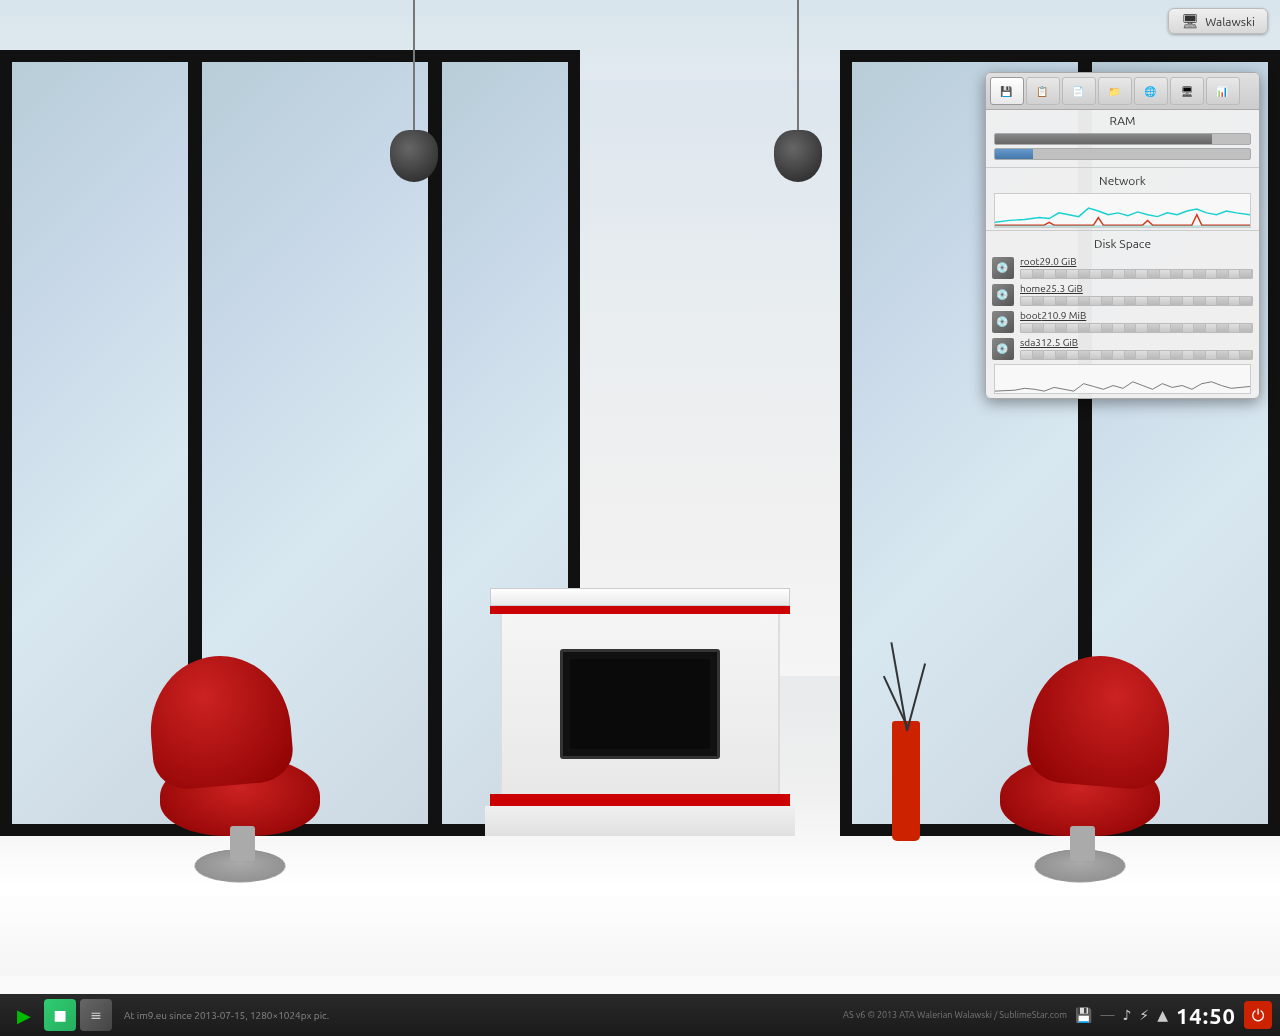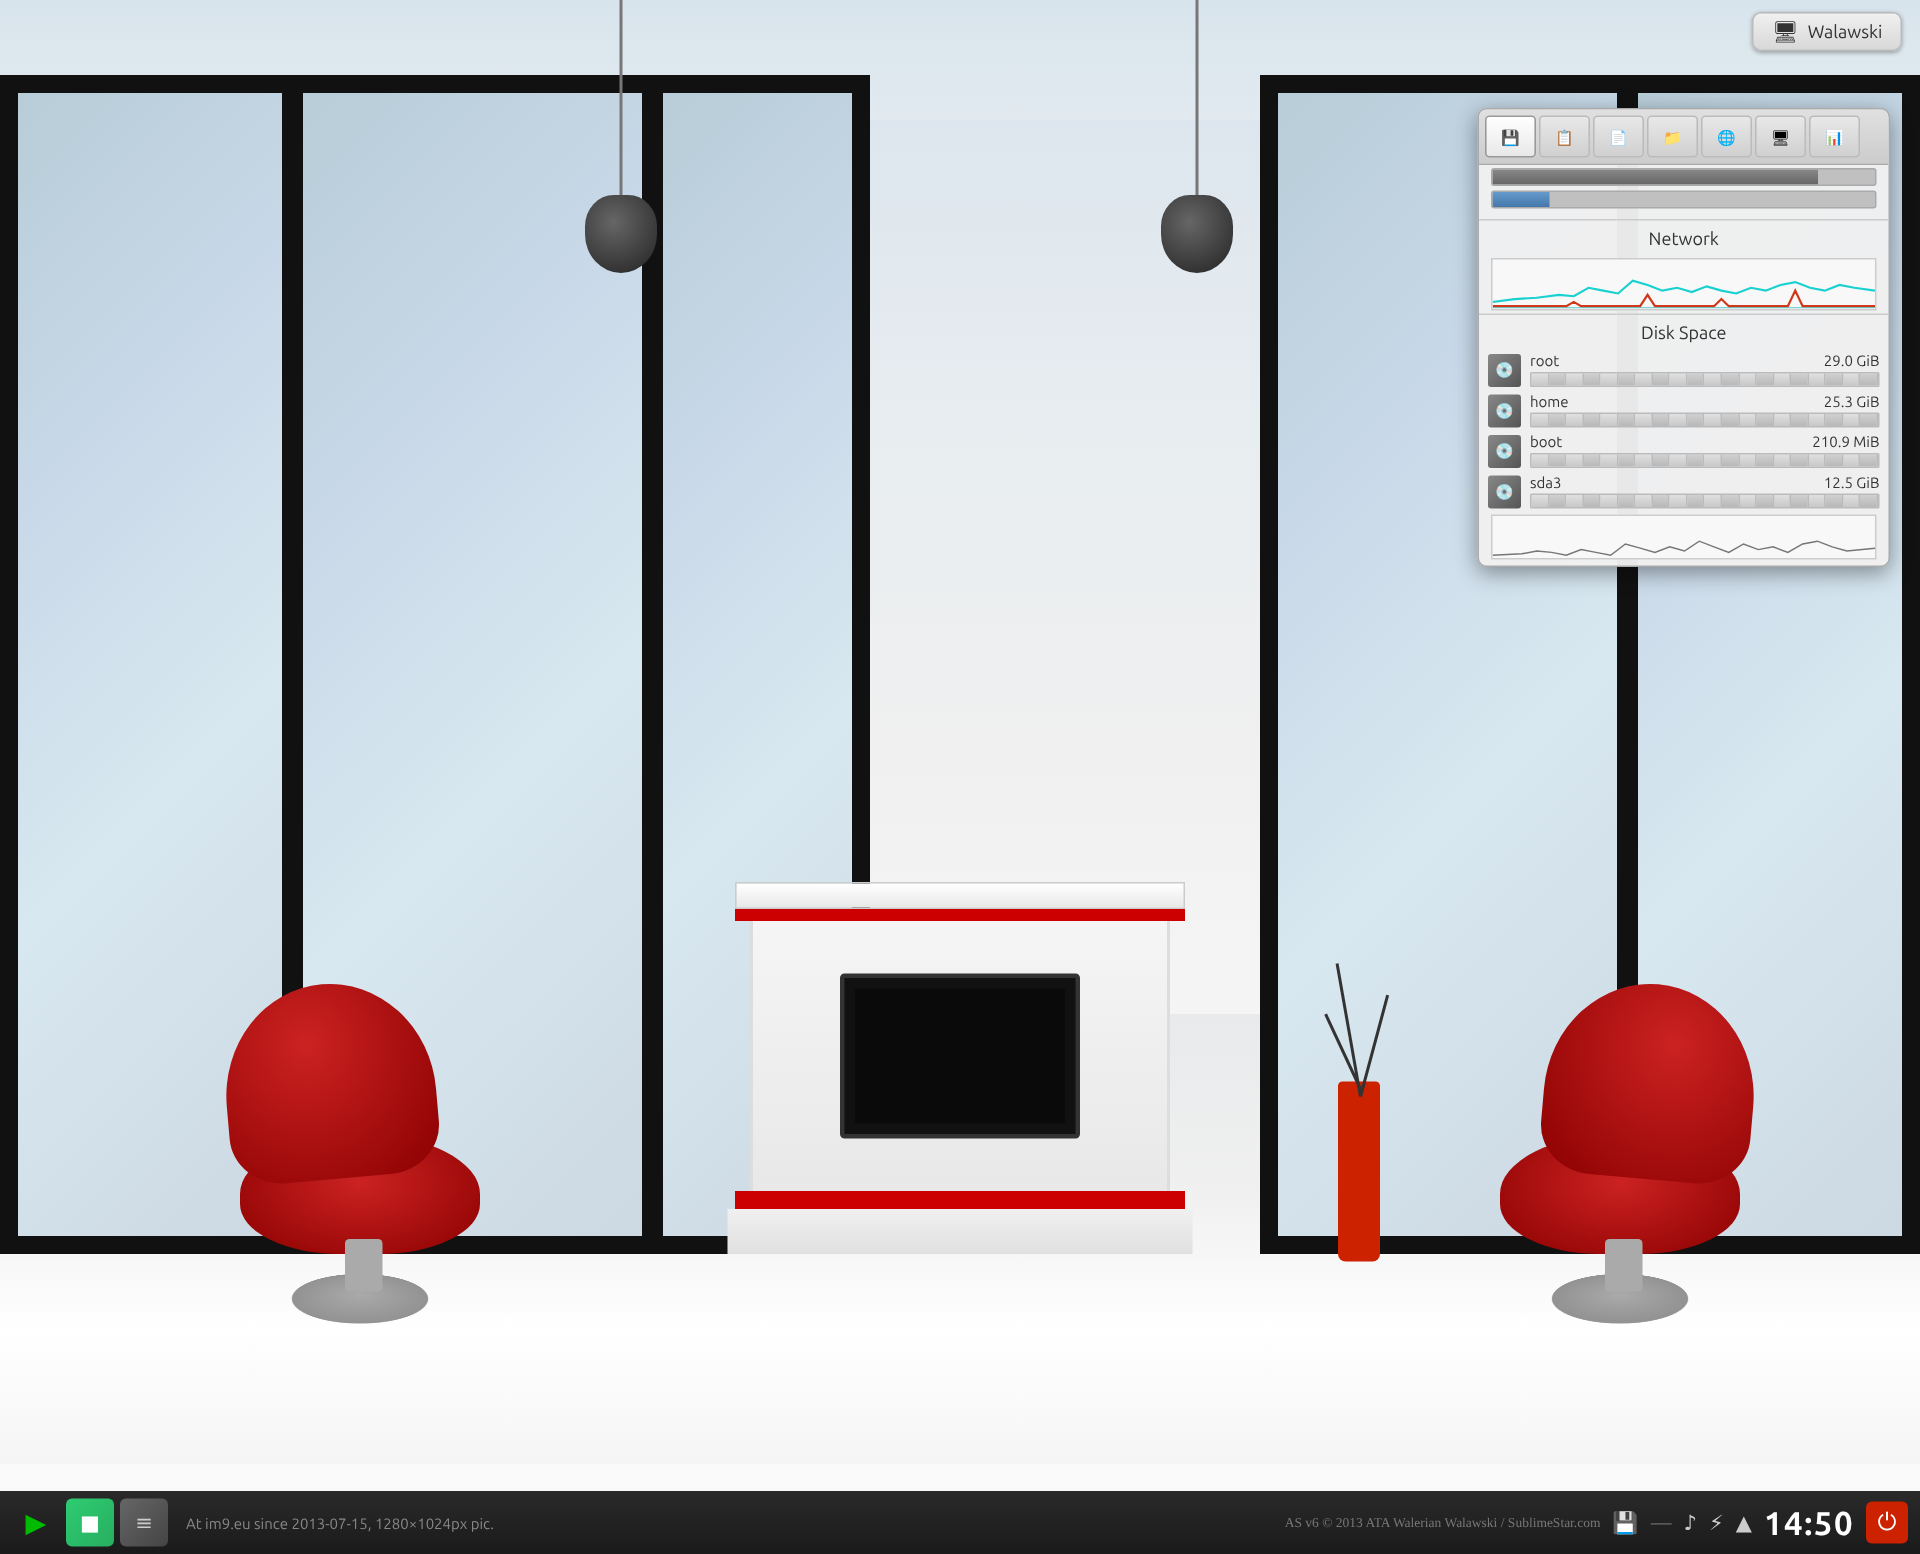--- a/index.html
+++ b/index.html
@@ -290,24 +290,25 @@
       color: white;
       font-size: 8px;
     }
 
     .disk-info {
       flex: 1;
     }
 
     .disk-name-row {
       display: flex;
-      justify-content: space-between;
+      justify-content: flex-start;
       font-size: 10px;
       color: #333;
       margin-bottom: 2px;
+      text-decoration: underline;
     }
 
     .disk-bar-track {
       height: 10px;
       background: #ddd;
       border: 1px solid #bbb;
       border-radius: 1px;
       overflow: hidden;
       display: flex;
     }
@@ -446,20 +447,21 @@
       <span style="font-size:10px;">🌐</span>
     </div>
     <div class="sysmon-tab" title="Terminal">
       <span style="font-size:10px;">🖥</span>
     </div>
     <div class="sysmon-tab" title="Chart">
       <span style="font-size:10px;">📊</span>
     </div>
   </div>
 
+  <div class="sysmon-section-label">RAM</div>
 
   <div class="sysmon-ram-bar-container">
     <div class="sysmon-bar-track">
       <div class="sysmon-bar-fill" style="width:85%;"></div>
     </div>
     <div class="sysmon-bar-track">
       <div class="sysmon-bar-fill sysmon-bar-fill-blue" style="width:15%;"></div>
     </div>
   </div>
 
@@ -639,21 +641,21 @@
     </div>
 
     <div class="taskbar-icon taskbar-icon-gray">
       <span style="color:#ccc; font-size:14px;">≡</span>
     </div>
     <span class="taskbar-status-text">At im9.eu  since 2013-07-15, 1280×1024px pic.</span>
   </div>
 
   <div class="taskbar-right">
     <div class="taskbar-systray">
-      <span class="systray-icon" style="font-size:9px; color:#777;font-family:Liberation Serif, serif;">AS v6 © 2013 ATA Walerian Walawski / SublimeStar.com</span>
+      <span class="systray-icon" style="font-size:9px; color:#777;">AS v6 © 2013 ATA Walerian Walawski / SublimeStar.com</span>
     </div>
 
     <span class="systray-icon">💾</span>
     <span class="systray-icon" style="color:#666;">—</span>
     <span class="systray-icon">♪</span>
     <span class="systray-icon">⚡</span>
     <span class="systray-icon">▲</span>
 
     <div class="taskbar-clock">14:50</div>
 

